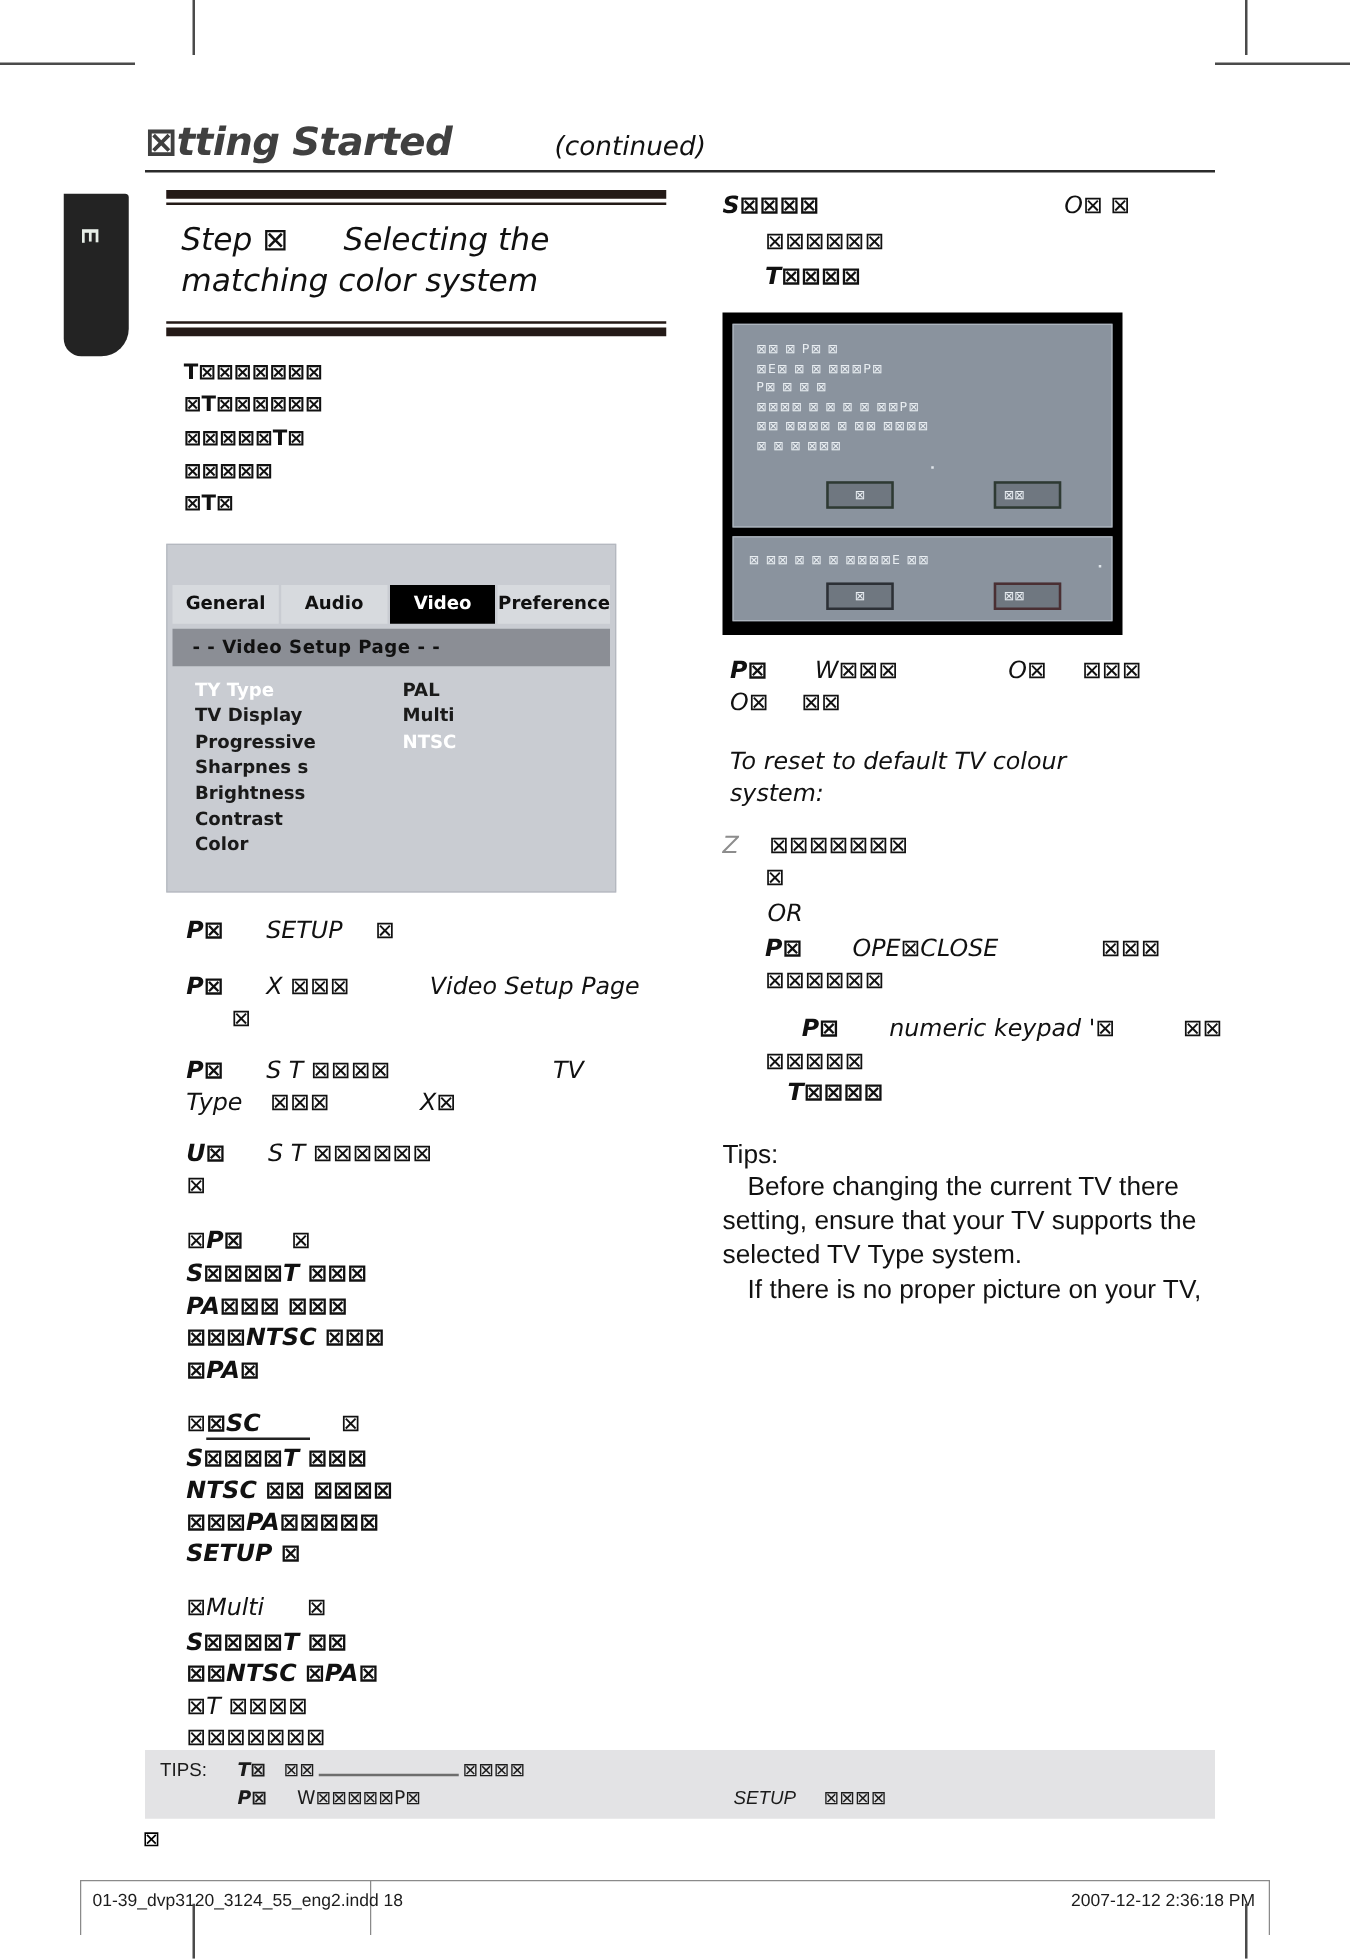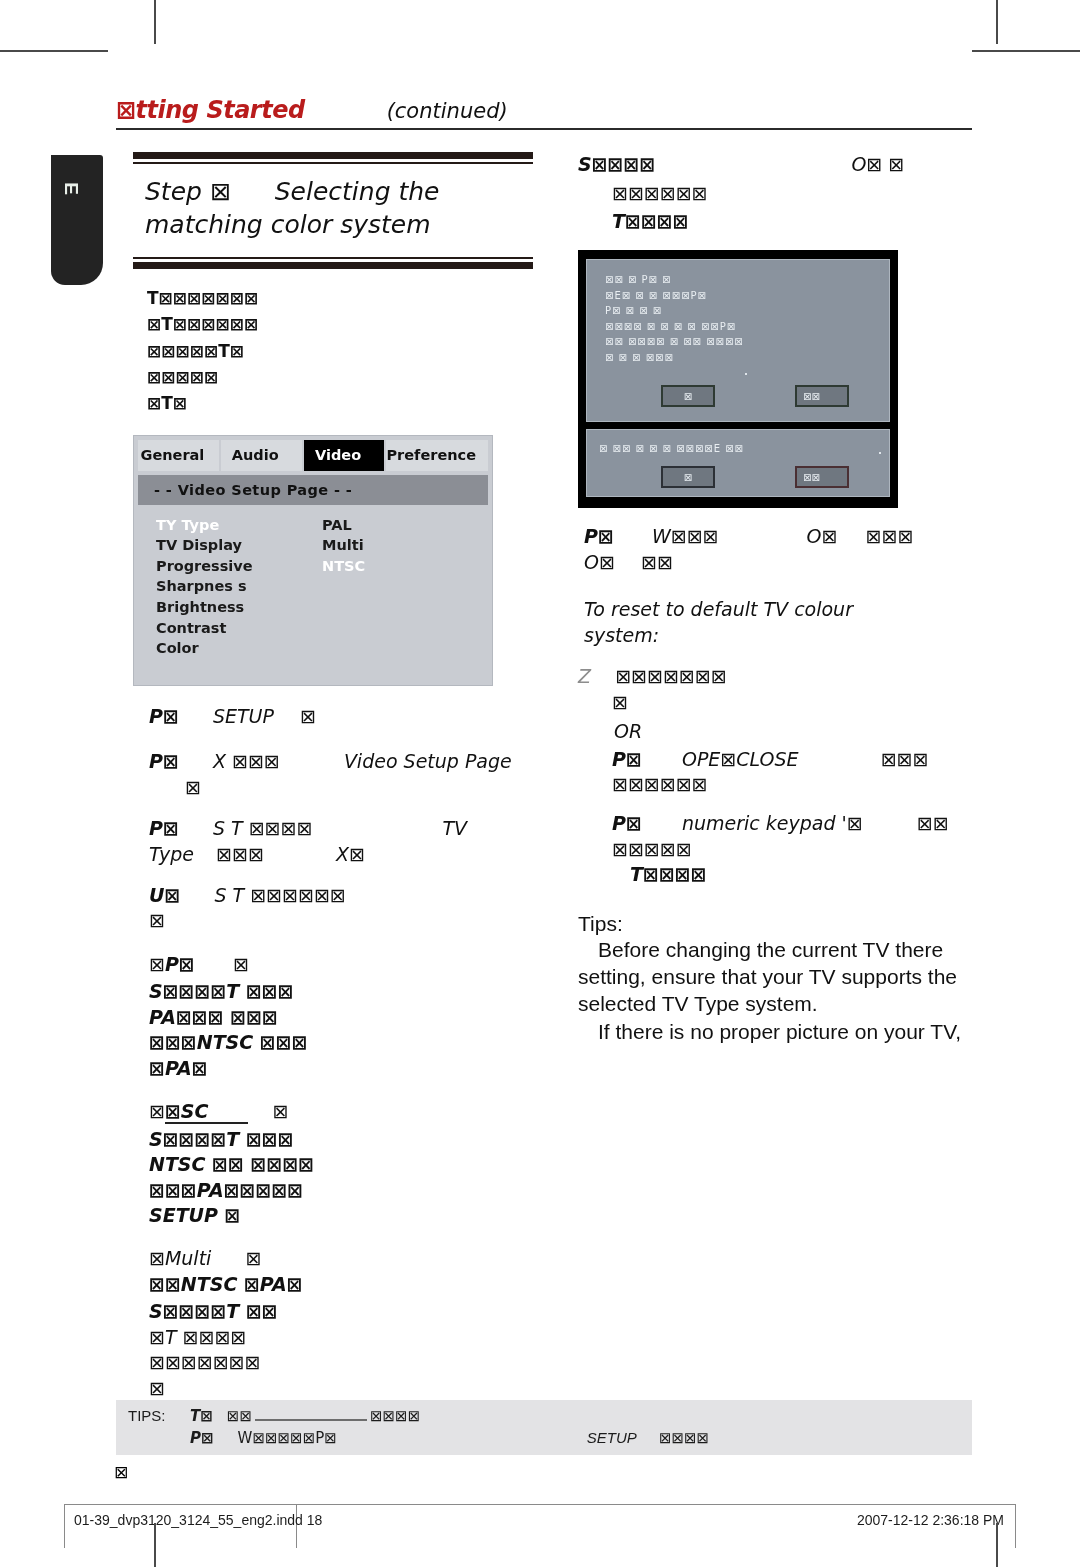--- a/index.html
+++ b/index.html
@@ -32,21 +32,21 @@
     transform: rotate(90deg); transform-origin: center;
     letter-spacing: -1px;
   }
 
   
   #hdr { position: absolute; left: 116px; top: 96px; width: 856px; }
   #hdr-row { display: flex; align-items: baseline; }
   #hdr-title {
     font-family: "DejaVu Sans", sans-serif;
     font-style: italic; font-weight: 700;
-    font-size: 24px; color: #b91c1c; letter-spacing: -0.5px;
+    font-size: 31px; color: #404040; letter-spacing: -0.5px;
   }
   #hdr-cont {
     font-family: "DejaVu Sans", sans-serif;
     font-style: italic; font-size: 21px; color: #111;
     margin-left: 82px;
   }
   #hdr-rule { margin-top: 4px; height: 2px; background: #2b2b2b; width: 856px; }
 
   
   #col-left { position: absolute; left: 133px; top: 152px; width: 400px; }
@@ -79,22 +79,23 @@
                       font-family: "DejaVu Sans", sans-serif; }
 
   
   #osd {
     margin: 18px 0 0 0; width: 360px; background: #c9ccd2;
     border: 1px solid #b4b8bf; padding: 4px 4px 26px 4px;
   }
   #osd-tabs { display: flex; gap: 2px; }
   .osd-tab {
     flex: 1; text-align: center; font-size: 14.5px; font-weight: 700;
-    color: #111; background: #d7dade; padding: 7px 12px 8px 0;
+    color: #111; background: #d7dade; padding: 7px 0 8px 0;
     font-family: "DejaVu Sans", sans-serif;
+    margin-top: 28px;
   }
   .osd-tab.sel { background: #000; color: #fff; }
   #osd-pagebar {
     margin-top: 4px; background: #8b8e95; color: #111;
     font-size: 14.5px; font-weight: 700; padding: 7px 0 7px 16px;
     font-family: "DejaVu Sans", sans-serif; letter-spacing: 0.4px;
   }
   #osd-body { display: flex; padding: 10px 0 0 18px; }
   #osd-items { width: 166px; }
   #osd-vals { width: 120px; }
@@ -301,22 +302,22 @@
         <div class="note-it b tofu">⊠⊠⊠PA⊠⊠⊠⊠⊠</div>
         <div class="note-it b tofu">SETUP ⊠</div>
       </div>
 
       <div style="margin-top:18px;">
         <div class="note-it">
           <span class="tofu">⊠</span><span class="i">Multi</span>
           <span style="display:inline-block;width:22px"></span>
           <span class="tofu">⊠</span>
         </div>
+        <div class="note-it b tofu" style="margin-top:2px">S⊠⊠⊠⊠T ⊠⊠</div>
         <div class="note-it b tofu">⊠⊠NTSC ⊠PA⊠</div>
-        <div class="note-it b tofu" style="margin-top:2px">S⊠⊠⊠⊠T ⊠⊠</div>
         <div class="note-it tofu">⊠T ⊠⊠⊠⊠</div>
         <div class="note-it tofu">⊠⊠⊠⊠⊠⊠⊠</div>
         <div class="note-it tofu">⊠</div>
       </div>
     </div>
   </div>
 
   <div id="col-right">
 
     <div class="note-it" style="display:flex;">
@@ -375,21 +376,21 @@
 
       <div class="note-it" style="padding-left:34px; margin-top:2px;">
         <span class="bi tofu">P⊠</span>
         <span style="display:inline-block;width:28px"></span>
         <span class="i tofu">OPE⊠CLOSE</span>
         <span style="display:inline-block;width:70px"></span>
         <span class="tofu">⊠⊠⊠</span>
       </div>
       <div class="note-it tofu" style="padding-left:34px;">⊠⊠⊠⊠⊠⊠</div>
 
-      <div class="note-it" style="padding-left:34px; margin-top:14px;">
+      <div class="note-it" style="padding-left:34px; margin-top:14px;text-align:right;">
         <span class="bi tofu">P⊠</span>
         <span style="display:inline-block;width:28px"></span>
         <span class="i">numeric keypad '⊠</span>
         <span style="display:inline-block;width:42px"></span>
         <span class="tofu">⊠⊠</span>
       </div>
       <div class="note-it tofu" style="padding-left:34px;">⊠⊠⊠⊠⊠</div>
       <div class="note-it bi tofu" style="padding-left:52px;">T⊠⊠⊠⊠</div>
     </div>
 

